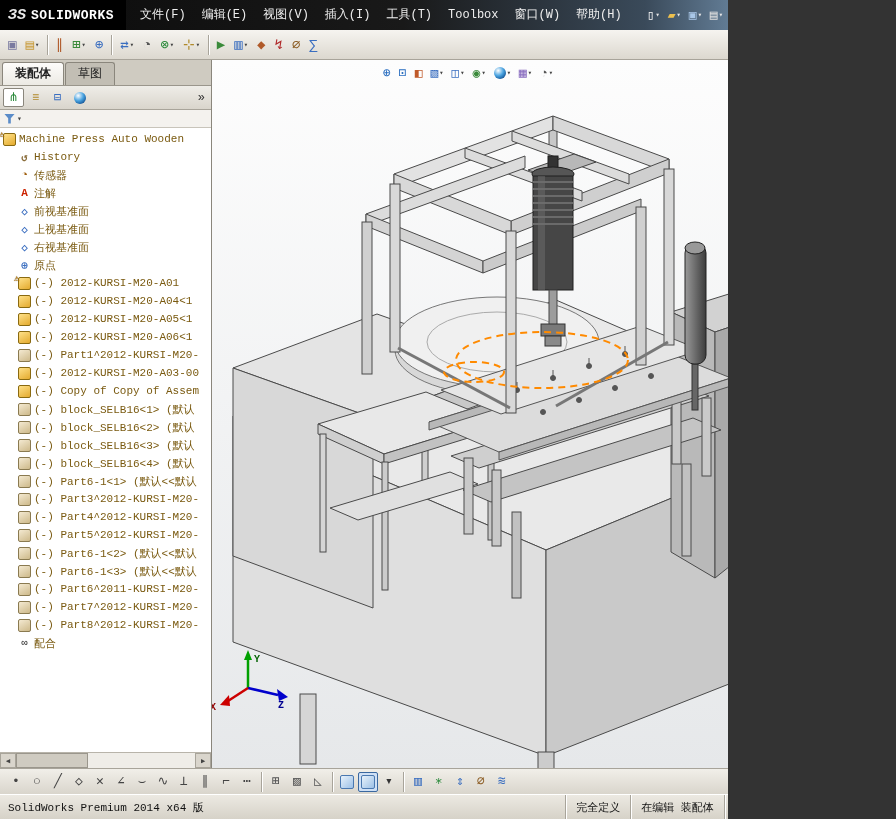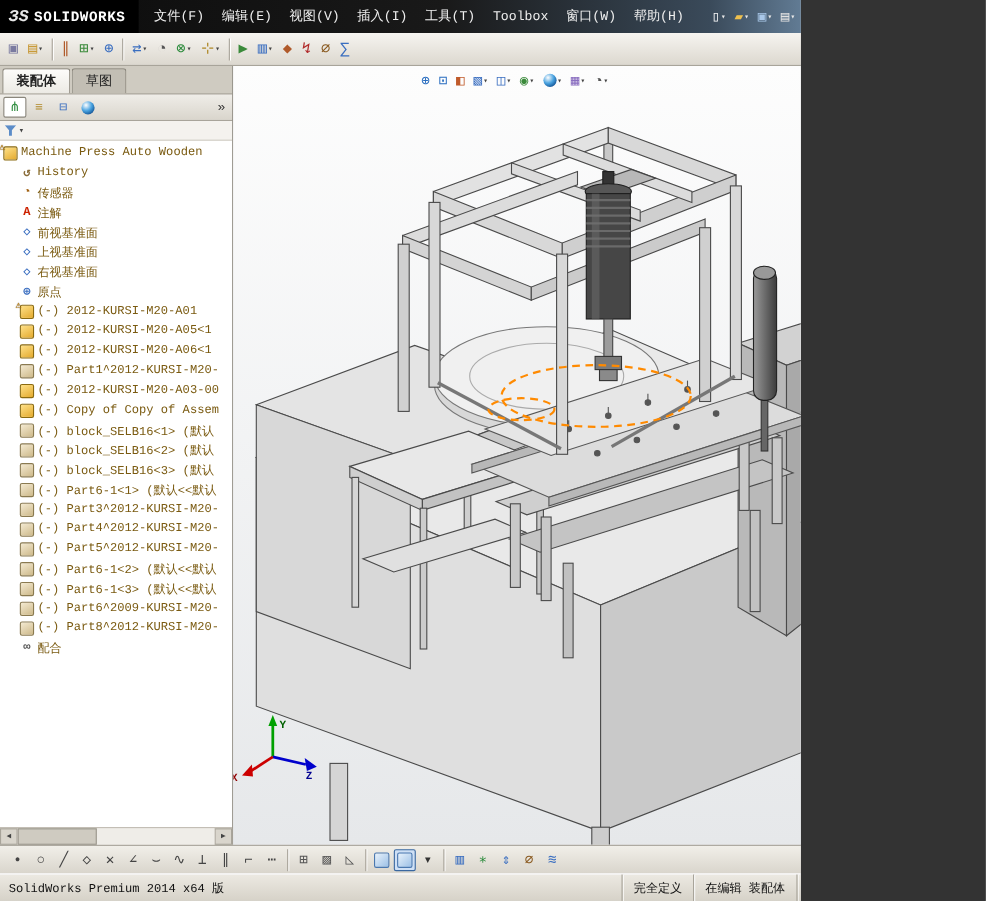--- a/index.html
+++ b/index.html
@@ -286,20 +286,24 @@
             <span class="tlabel">原点</span>
           </div>
           <div class="trow">
             <span class="tic tic-assembly">
               <span class="warn">⚠</span>
             </span>
             <span class="tlabel">(-) 2012-KURSI-M20-A01</span>
           </div>
           <div class="trow">
             <span class="tic tic-assembly"></span>
+            <span class="tlabel">(-) 2012-KURSI-M20-A04&lt;1</span>
+          </div>
+          <div class="trow">
+            <span class="tic tic-assembly"></span>
             <span class="tlabel">(-) 2012-KURSI-M20-A05&lt;1</span>
           </div>
           <div class="trow">
             <span class="tic tic-assembly"></span>
             <span class="tlabel">(-) 2012-KURSI-M20-A06&lt;1</span>
           </div>
           <div class="trow">
             <span class="tic tic-part"></span>
             <span class="tlabel">(-) Part1^2012-KURSI-M20-</span>
           </div>
@@ -318,20 +322,24 @@
           <div class="trow">
             <span class="tic tic-part"></span>
             <span class="tlabel">(-) block_SELB16&lt;2&gt; (默认</span>
           </div>
           <div class="trow">
             <span class="tic tic-part"></span>
             <span class="tlabel">(-) block_SELB16&lt;3&gt; (默认</span>
           </div>
           <div class="trow">
             <span class="tic tic-part"></span>
+            <span class="tlabel">(-) block_SELB16&lt;4&gt; (默认</span>
+          </div>
+          <div class="trow">
+            <span class="tic tic-part"></span>
             <span class="tlabel">(-) Part6-1&lt;1&gt; (默认&lt;&lt;默认</span>
           </div>
           <div class="trow">
             <span class="tic tic-part"></span>
             <span class="tlabel">(-) Part3^2012-KURSI-M20-</span>
           </div>
           <div class="trow">
             <span class="tic tic-part"></span>
             <span class="tlabel">(-) Part4^2012-KURSI-M20-</span>
           </div>
@@ -342,21 +350,25 @@
           <div class="trow">
             <span class="tic tic-part"></span>
             <span class="tlabel">(-) Part6-1&lt;2&gt; (默认&lt;&lt;默认</span>
           </div>
           <div class="trow">
             <span class="tic tic-part"></span>
             <span class="tlabel">(-) Part6-1&lt;3&gt; (默认&lt;&lt;默认</span>
           </div>
           <div class="trow">
             <span class="tic tic-part"></span>
-            <span class="tlabel">(-) Part6^2009-KURSI-M20-</span>
+            <span class="tlabel">(-) Part6^2011-KURSI-M20-</span>
+          </div>
+          <div class="trow">
+            <span class="tic tic-part"></span>
+            <span class="tlabel">(-) Part7^2012-KURSI-M20-</span>
           </div>
           <div class="trow">
             <span class="tic tic-part"></span>
             <span class="tlabel">(-) Part8^2012-KURSI-M20-</span>
           </div>
           <div class="trow">
             <span class="tic tglyph" style="color: rgb(85, 85, 85);">∞</span>
             <span class="tlabel">配合</span>
           </div>
         </div>

